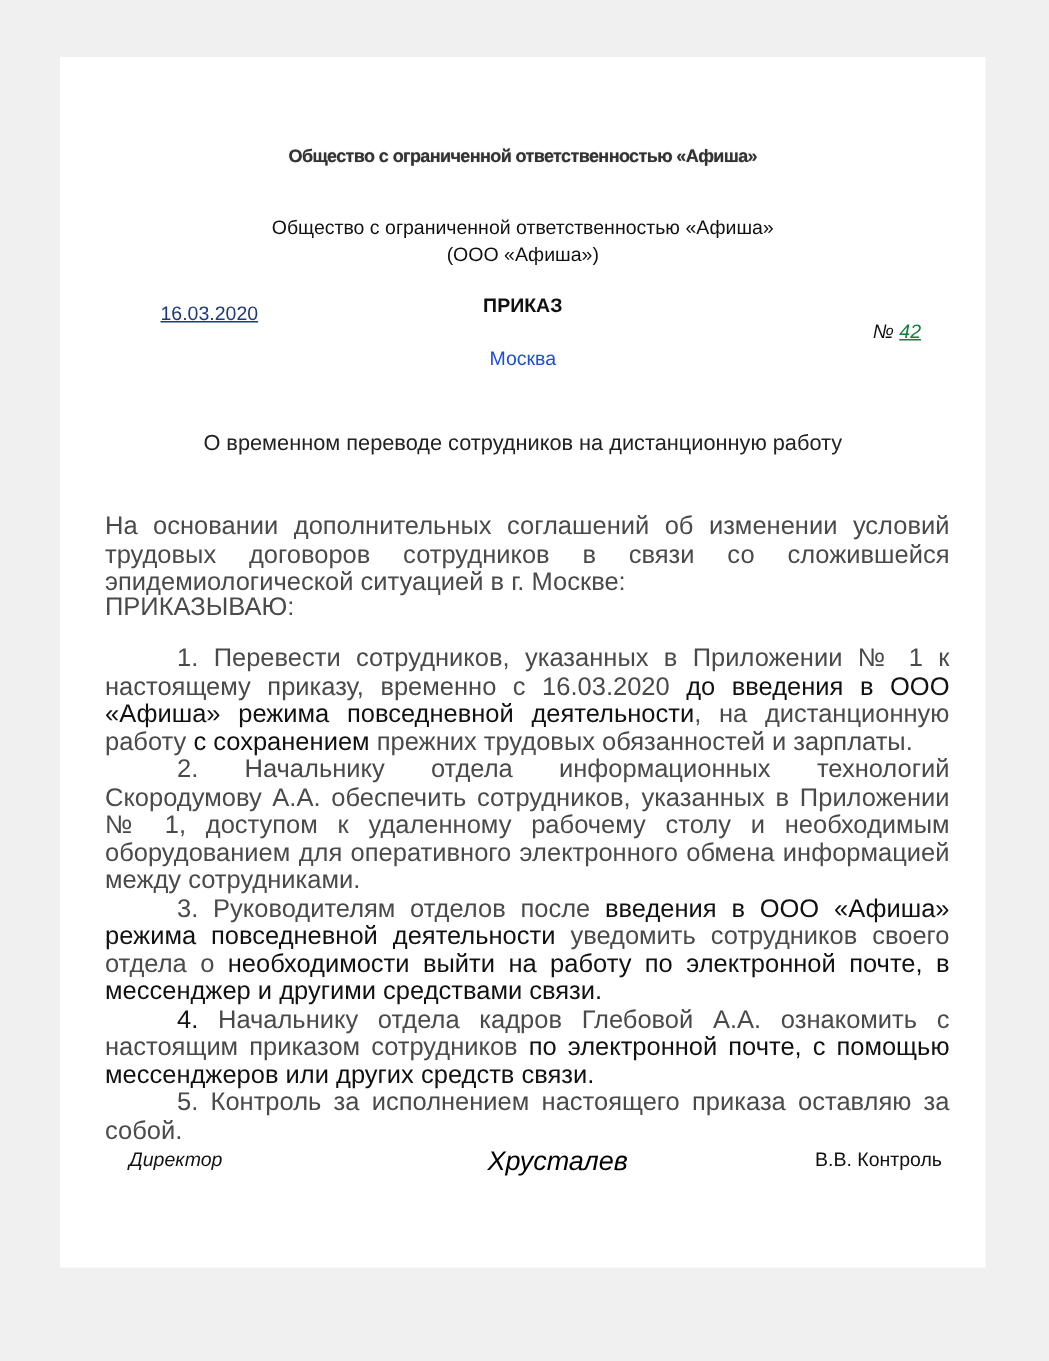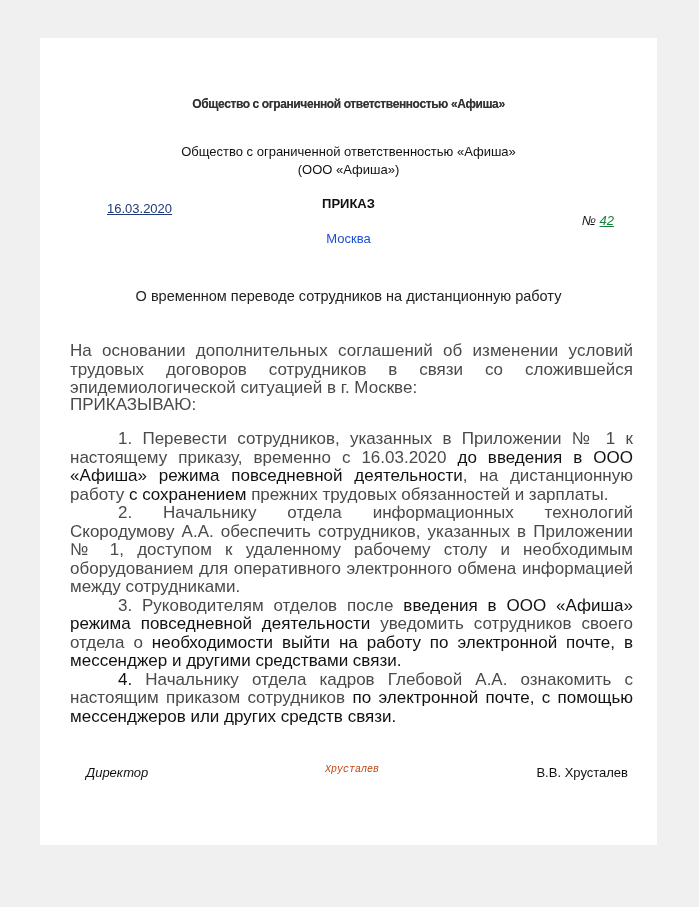--- a/index.html
+++ b/index.html
@@ -106,24 +106,24 @@
       width: 563px;
       top: 727px;
       font-size: 13px;
       color: #111;
     }
     .sign-title { position: absolute; left: 16px; top: 0; font-style: italic; }
     .sign-signature {
       position: absolute;
       left: 255px;
       top: -1px;
-      font-family: Liberation Mono, monospace;
+      font-family: Liberation Sans, sans-serif;
       font-style: italic;
-      font-size: 10px;
-      color: #c2410c;
+      font-size: 18px;
+      color: #000000;
     }
     .sign-name { position: absolute; right: 5px; top: 0; }
   </style>
 </head>
 <body>
 
 <div class="page">
 
   <div class="abs header-top">Общество с ограниченной ответственностью «Афиша»</div>
 
@@ -146,22 +146,23 @@
 
   <div class="abs body-text basis">На основании дополнительных соглашений об изменении условий трудовых договоров сотрудников в связи со сложившейся эпидемиологической ситуацией в г. Москве:</div>
 
   <div class="abs body-text decree">ПРИКАЗЫВАЮ:</div>
 
   <div class="abs body-text items">
     <p><span>1. Перевести сотрудников, указанных в Приложении № 1 к настоящему приказу, временно с 16.03.2020 </span><span class="dark">до введения в ООО «Афиша» режима повседневной деятельности</span><span>, на дистанционную работу </span><span class="dark">с сохранением</span><span> прежних трудовых обязанностей и зарплаты.</span></p>
     <p><span>2. Начальнику отдела информационных технологий Скородумову А.А. обеспечить сотрудников, указанных в Приложении № 1, доступом к удаленному рабочему столу и необходимым оборудованием для оперативного электронного обмена информацией между сотрудниками.</span></p>
     <p><span>3. Руководителям отделов после </span><span class="dark">введения в ООО «Афиша» режима повседневной деятельности</span><span> уведомить сотрудников своего отдела о </span><span class="dark">необходимости выйти на работу по электронной почте, в мессенджер и другими средствами связи.</span></p>
     <p><span class="dark">4.</span><span> Начальнику отдела кадров Глебовой А.А. ознакомить с настоящим приказом сотрудников </span><span class="dark">по электронной почте, с помощью мессенджеров или других средств связи.</span></p>
+    <p><span>5. Контроль за исполнением настоящего приказа оставляю за собой.</span></p>
   </div>
 
 
   <div class="abs sign-row">
     <span class="sign-title">Директор</span>
     <span class="sign-signature">Хрусталев</span>
-    <span class="sign-name">В.В. Хрусталев</span>
+    <span class="sign-name">В.В. Контроль</span>
   </div>
 
 </div>
 
 </body></html>

